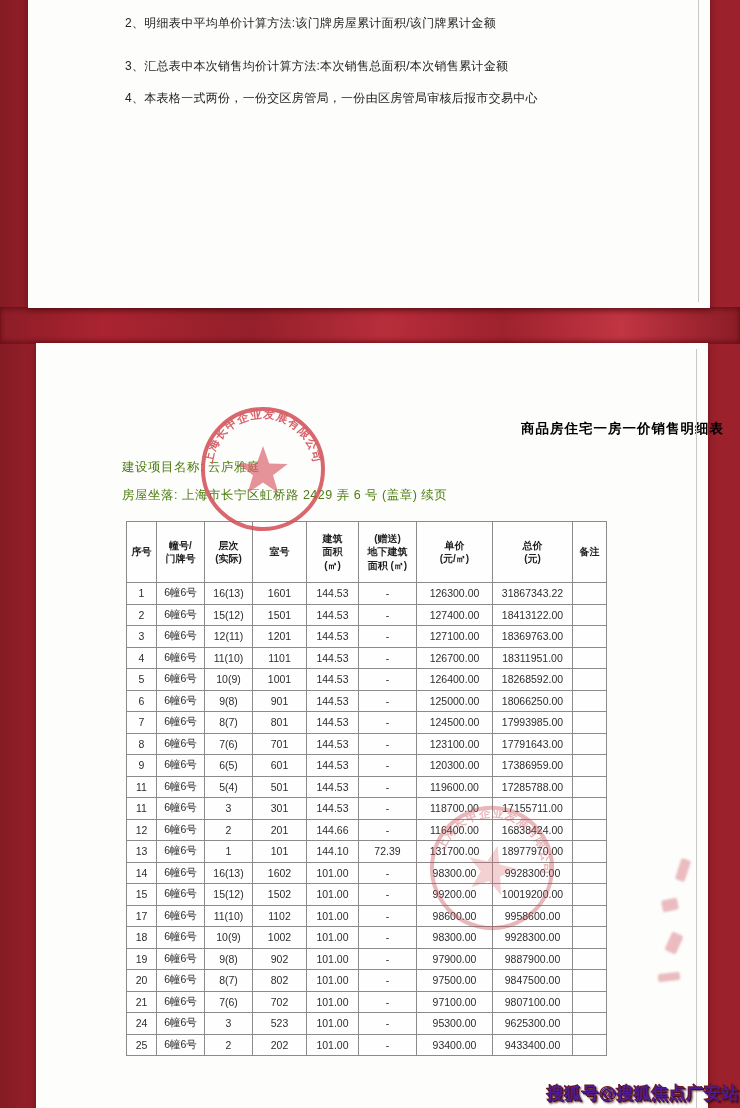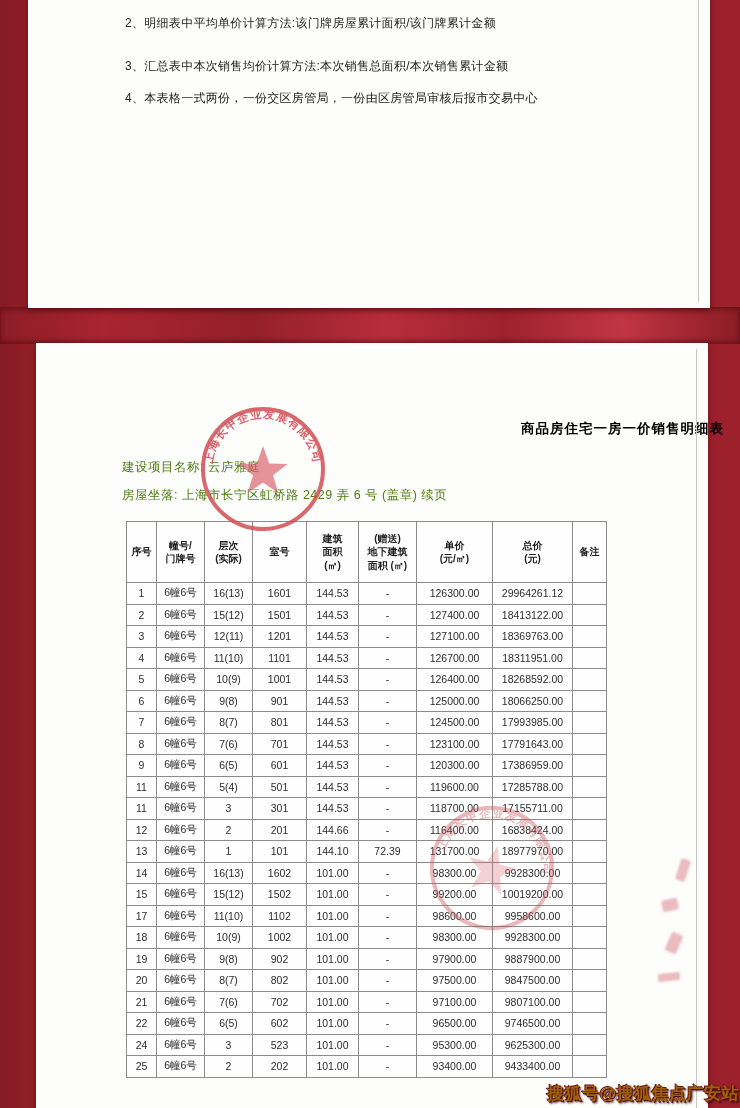--- a/index.html
+++ b/index.html
@@ -38,21 +38,21 @@
   .stamp-main{left:152px;top:51px;opacity:.85;}
   .stamp-faded{left:381px;top:450px;opacity:.38;transform:rotate(14deg);}
   .faint-stamp-marks{position:absolute;left:618px;top:512px;width:46px;height:150px;filter:blur(1px);}
   .faint-stamp-marks span{position:absolute;background:rgba(205,80,92,.38);border-radius:2px;}
   .faint-stamp-marks span:nth-child(1){left:24px;top:4px;width:10px;height:22px;transform:rotate(18deg);}
   .faint-stamp-marks span:nth-child(2){left:8px;top:44px;width:16px;height:12px;transform:rotate(-12deg);}
   .faint-stamp-marks span:nth-child(3){left:14px;top:78px;width:12px;height:20px;transform:rotate(24deg);}
   .faint-stamp-marks span:nth-child(4){left:4px;top:118px;width:22px;height:8px;transform:rotate(-6deg);}
   .watermark{
     position:absolute;right:1px;bottom:3px;z-index:60;
-    font-size:17px;font-weight:bold;letter-spacing:.5px;color:#a16207;
+    font-size:17px;font-weight:bold;letter-spacing:.5px;color:#4c1d95;
     text-shadow:1px 1px 0 #4d0e14,-1px -1px 0 #6b151d,2px 2px 2px rgba(58,8,13,.85);
   }
 </style>
 </head>
 <body>
 
 <div class="ribbon-band"></div>
 
 <div class="page page-1">
   <div class="note note-2">2、明细表中平均单价计算方法:该门牌房屋累计面积/该门牌累计金额</div>
@@ -101,21 +101,21 @@
     </thead>
     <tbody>
         <tr>
           <td>1</td>
           <td>6幢6号</td>
           <td>16(13)</td>
           <td>1601</td>
           <td>144.53</td>
           <td>-</td>
           <td>126300.00</td>
-          <td>29964261.12</td>
+          <td>31867343.22</td>
           <td></td>
         </tr>
         <tr>
           <td>2</td>
           <td>6幢6号</td>
           <td>15(12)</td>
           <td>1501</td>
           <td>144.53</td>
           <td>-</td>
           <td>127400.00</td>
@@ -311,31 +311,20 @@
         </tr>
         <tr>
           <td>21</td>
           <td>6幢6号</td>
           <td>7(6)</td>
           <td>702</td>
           <td>101.00</td>
           <td>-</td>
           <td>97100.00</td>
           <td>9807100.00</td>
-          <td></td>
-        </tr>
-        <tr>
-          <td>22</td>
-          <td>6幢6号</td>
-          <td>6(5)</td>
-          <td>602</td>
-          <td>101.00</td>
-          <td>-</td>
-          <td>96500.00</td>
-          <td>9746500.00</td>
           <td></td>
         </tr>
         <tr>
           <td>24</td>
           <td>6幢6号</td>
           <td>3</td>
           <td>523</td>
           <td>101.00</td>
           <td>-</td>
           <td>95300.00</td>

